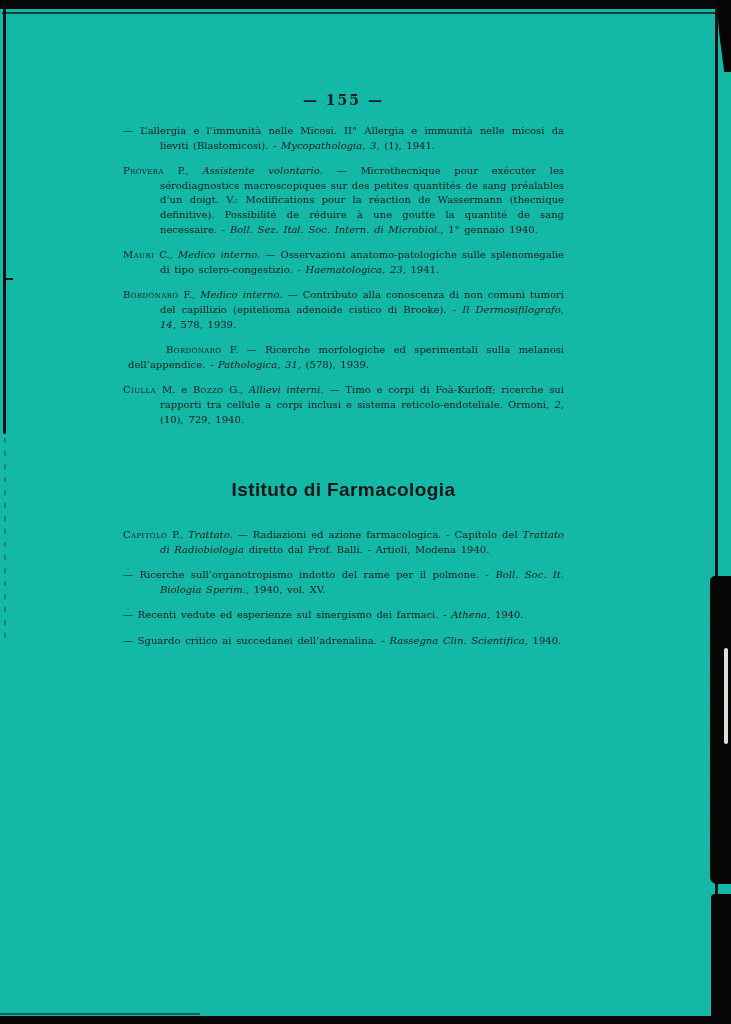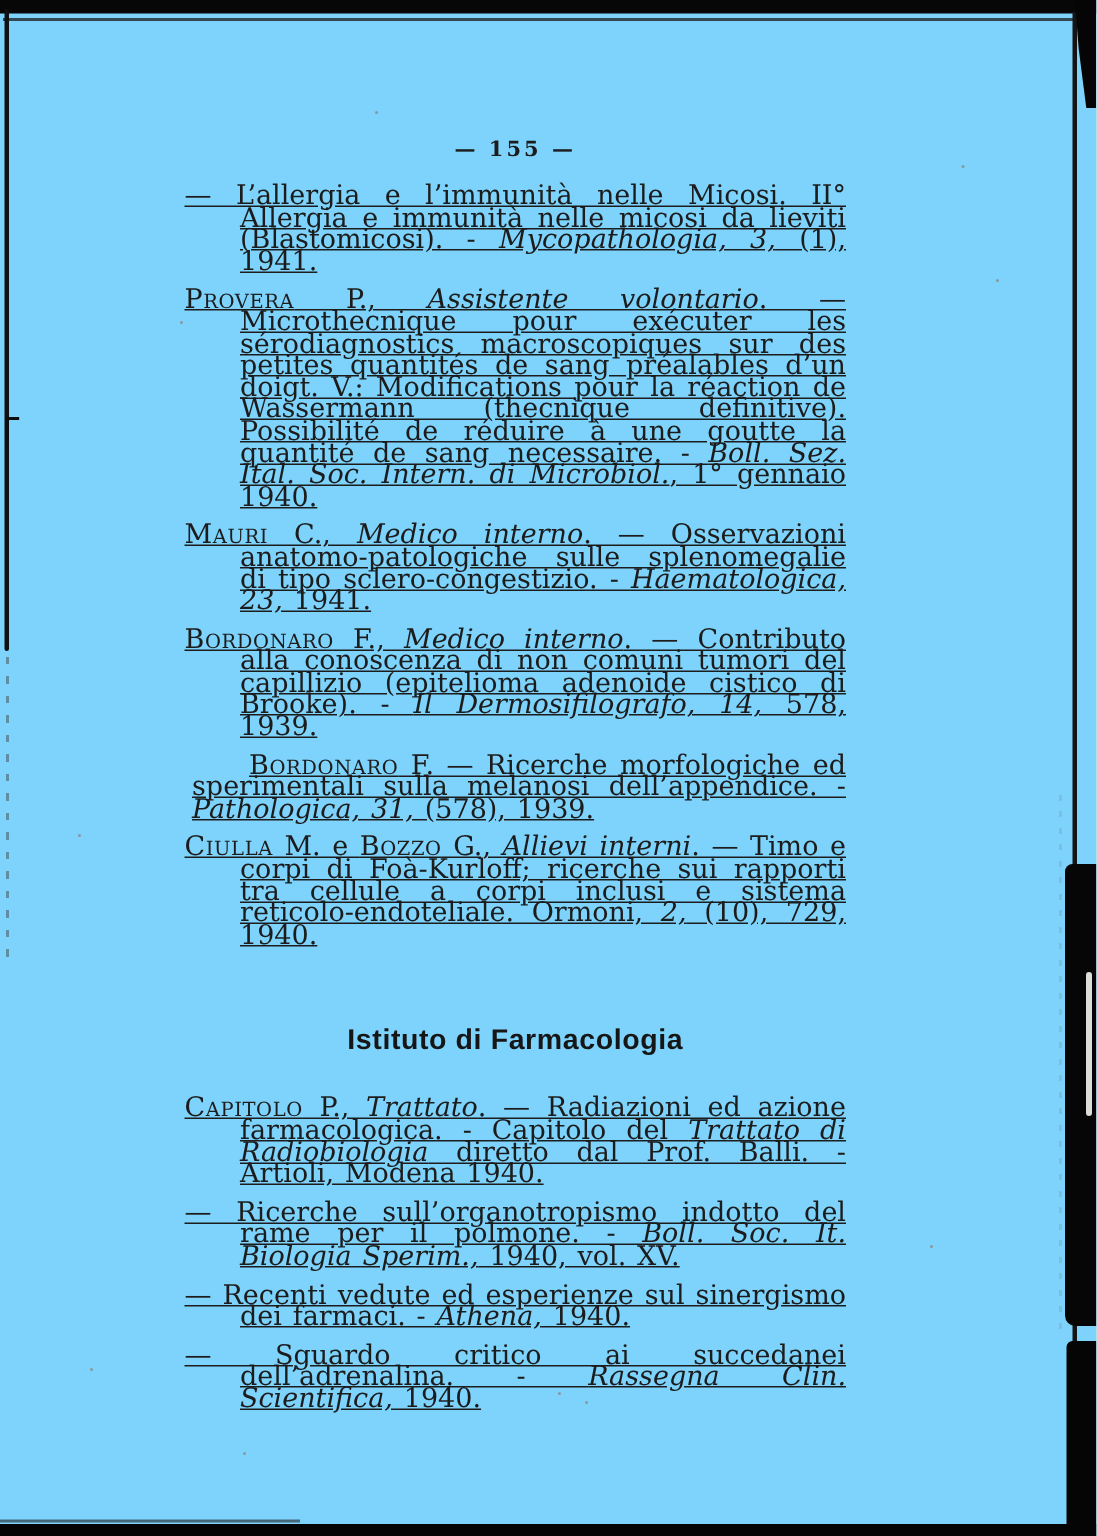--- a/index.html
+++ b/index.html
@@ -2,21 +2,21 @@
 <html lang="it"><head>
 <meta charset="utf-8">
 <style>
   html, body { margin: 0; padding: 0; background: #e8e6e0; }
   .page {
     position: relative;
     width: 731px;
     height: 1024px;
     overflow: hidden;
     background: radial-gradient(ellipse at 45% 38%, #fbfaf7 55%, #f3f1ea 92%, #ecead f 100%);
-    background-color: #7dd3fc;
+    background-color: #14b8a6;
     font-family: "DejaVu Serif", "Liberation Serif", serif;
     color: #1c1c1c;
   }
 
   
   .edge-top { position: absolute; top: 0; left: 0; right: 0; height: 9px; background: #070707; }
   .edge-top-line { position: absolute; top: 12px; left: 2px; right: 10px; height: 2px; background: #1a1a1a; opacity: .75; }
   .edge-bottom { position: absolute; bottom: 0; left: 0; right: 0; height: 8px; background: #050505; }
   .edge-bottom-line { position: absolute; bottom: 9px; left: 0; width: 200px; height: 2px; background: #222; opacity: .6; }
   .edge-left { position: absolute; left: 3px; top: 6px; width: 3px; height: 428px; background: #101010; border-radius: 2px; }
@@ -40,25 +40,24 @@
   }
   .page-number {
     text-align: center;
     font-size: 14px;
     letter-spacing: 2px;
     margin: 0 0 16px 0;
     font-weight: bold;
   }
   .entry {
     margin: 11px 0 11px 0;
-    font-size: 18px;
+    font-size: 10px;
     line-height: 14.6px;
     text-align: justify;
     word-spacing: 1.5px;
-    text-decoration: underline;
   }
   .entry.hanging { padding-left: 37px; text-indent: -37px; }
   .entry.inset   { padding-left: 5px;  text-indent: 38px;  }
   .entry .i  { font-style: italic; }
   .entry .sc { font-variant: small-caps; letter-spacing: .4px; }
   .section-heading {
     text-align: center;
     font-family: "Liberation Sans", sans-serif;
     font-weight: bold;
     font-size: 19px;

